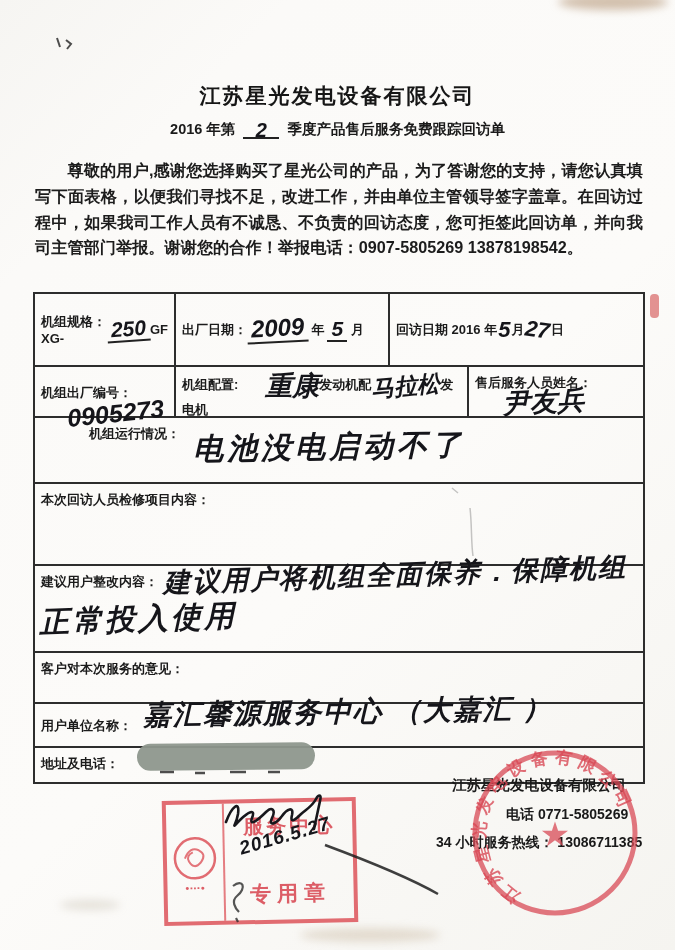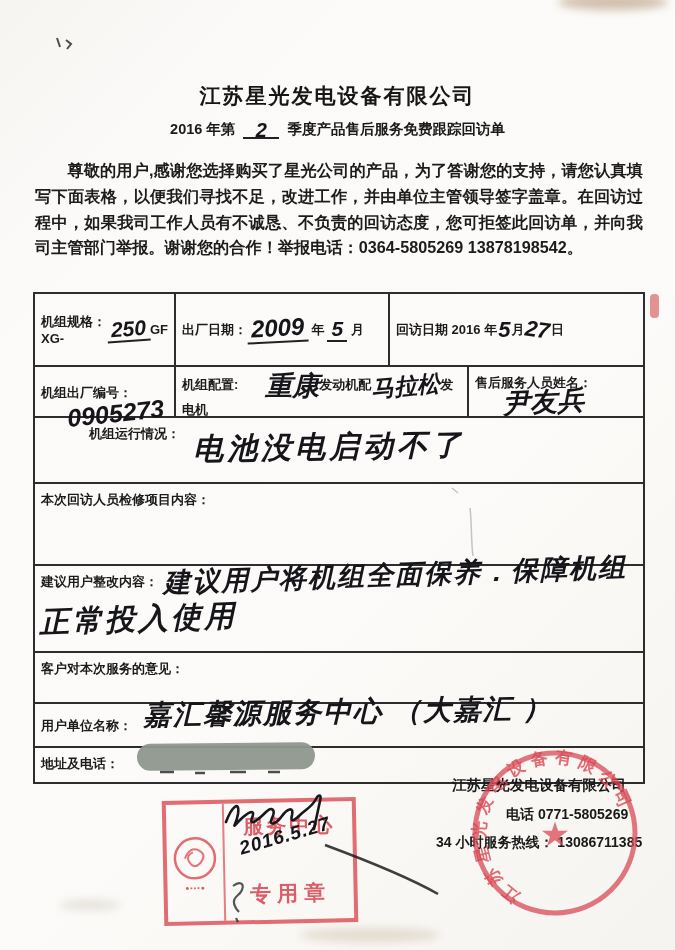--- a/index.html
+++ b/index.html
@@ -94,21 +94,21 @@
     <path d="M452,488 l6,5 M470,508 c2,18 1,34 3,48" stroke="#444" stroke-width="1.5" fill="none" opacity=".3"></path>
     <rect x="650" y="294" width="9" height="24" rx="4" fill="rgba(205,60,60,.55)"></rect>
   </svg>
 
   <div class="title">江苏星光发电设备有限公司</div>
   <div class="subtitle">
     <span>2016 年第</span>
     <span class="blank hw" style="font-size:20px;">2</span>
     <span>季度产品售后服务免费跟踪回访单</span>
   </div>
-  <p class="intro">尊敬的用户,感谢您选择购买了星光公司的产品，为了答谢您的支持，请您认真填写下面表格，以便我们寻找不足，改进工作，并由单位主管领导签字盖章。在回访过程中，如果我司工作人员有不诚恳、不负责的回访态度，您可拒签此回访单，并向我司主管部门举报。谢谢您的合作！举报电话：0364-5805269 13878198542。</p>
+  <p class="intro">尊敬的用户,感谢您选择购买了星光公司的产品，为了答谢您的支持，请您认真填写下面表格，以便我们寻找不足，改进工作，并由单位主管领导签字盖章。在回访过程中，如果我司工作人员有不诚恳、不负责的回访态度，您可拒签此回访单，并向我司主管部门举报。谢谢您的合作！举报电话：0907-5805269 13878198542。</p>
 
   <div class="tbl">
 
     <div class="row r1">
       <div class="cell vmid pad" style="width:139px;">
         <span class="lbl">机组规格：XG-</span>
           <span class="hw u" style="font-size:21px;transform:rotate(-4deg);">250</span>
           <span class="lbl">GF</span>
       </div>
       <div class="cell vmid pad" style="width:214px;">

